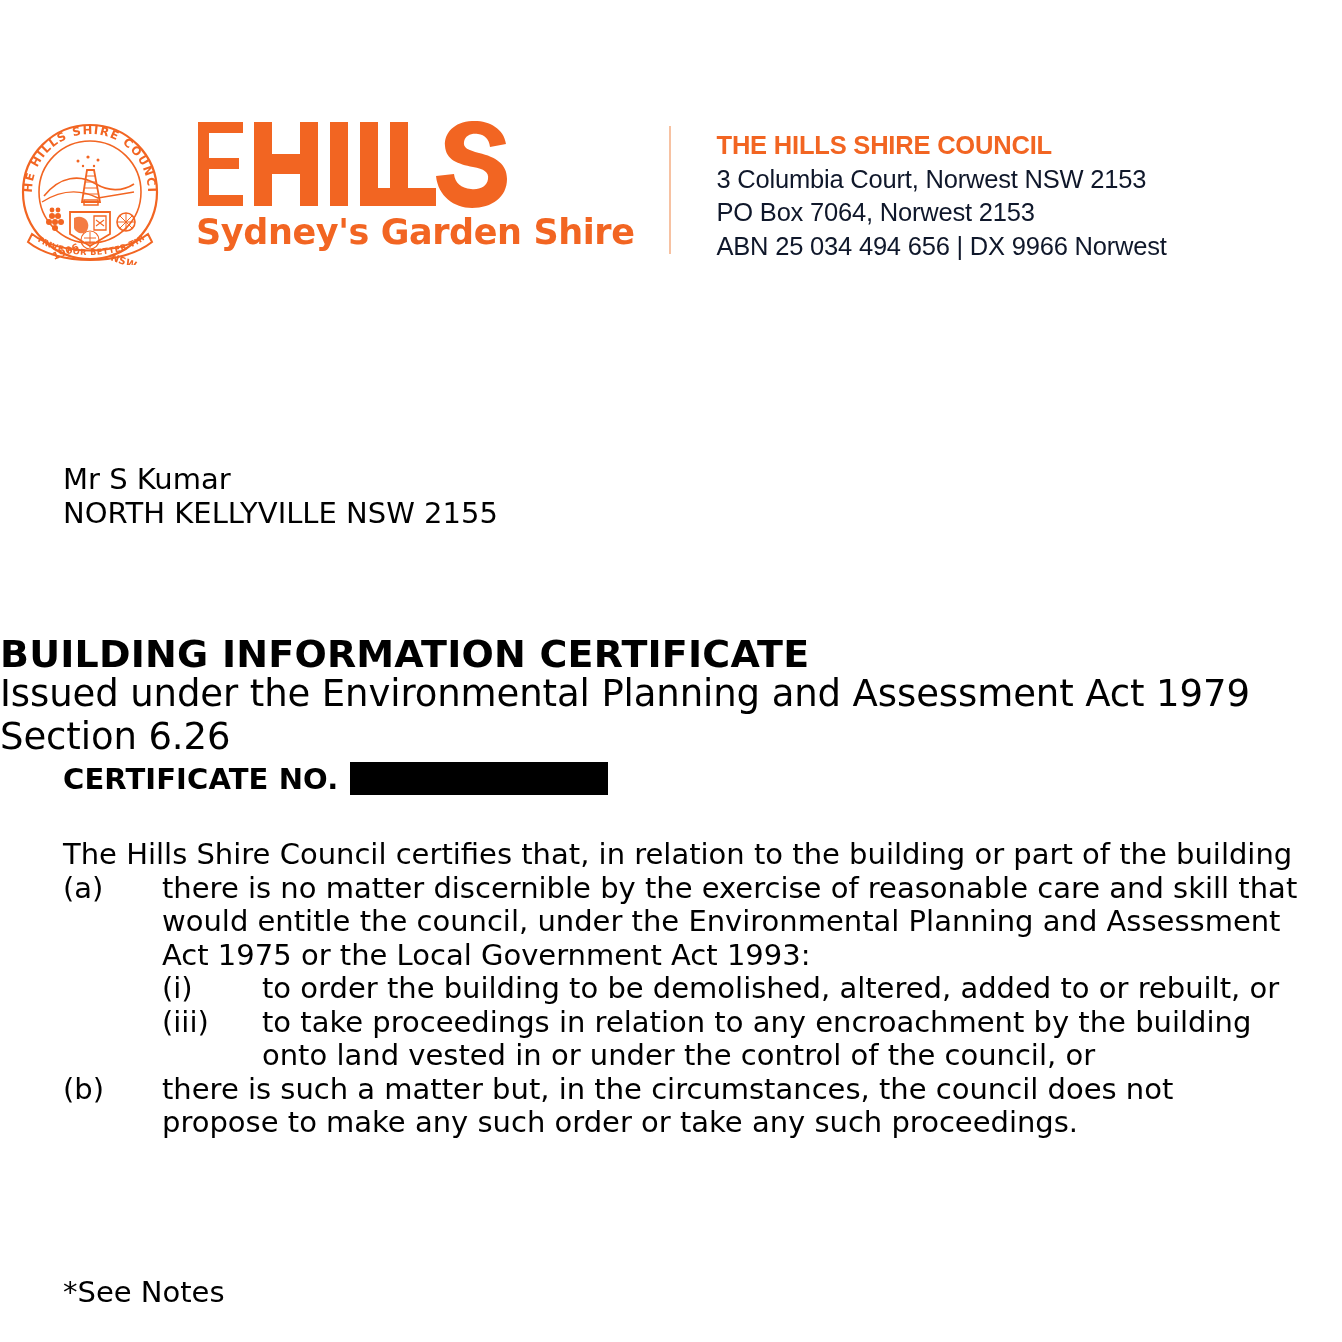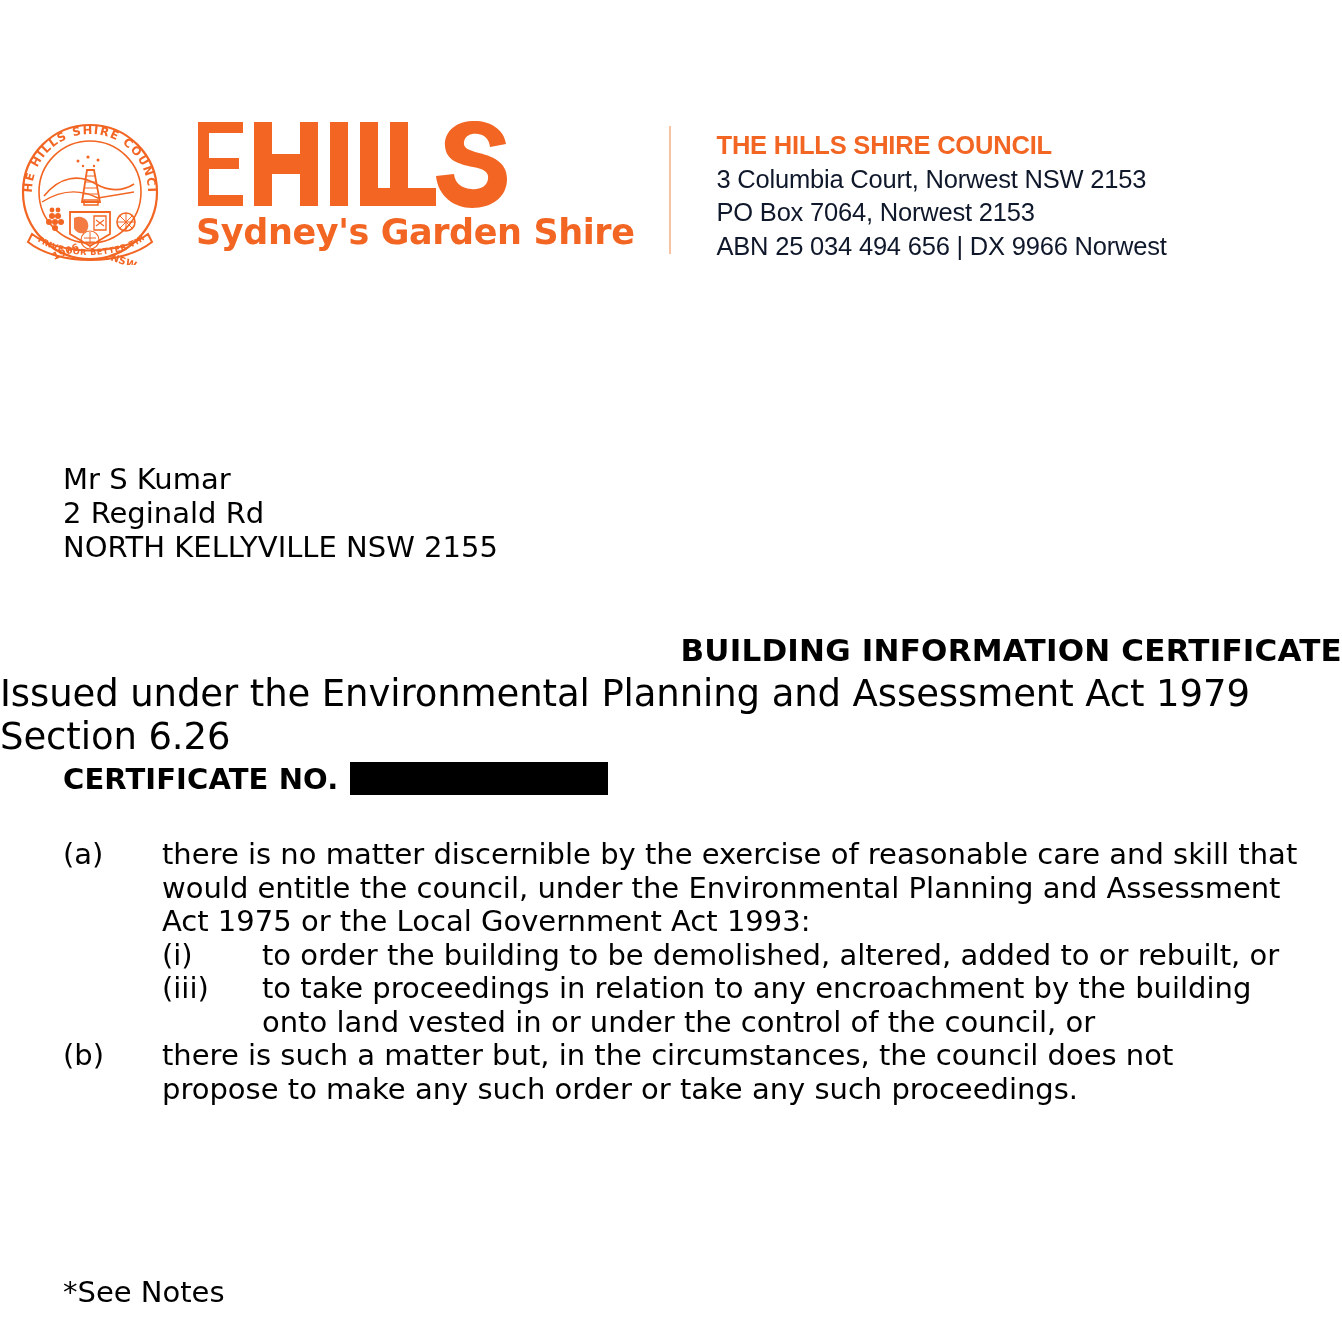--- a/index.html
+++ b/index.html
@@ -96,24 +96,24 @@
     line-height: 34px;
     white-space: nowrap;
   }
 
   
   .doc-title {
     position: absolute;
     left: 0;
     top: 632px;
     width: 1342px;
-    text-align: right;
+    text-align: left;
     font-family: "DejaVu Sans", "Liberation Sans", sans-serif;
     font-weight: 700;
-    font-size: 31px;
+    font-size: 38px;
     letter-spacing: 0.2px;
   }
   .doc-subtitle {
     position: absolute;
     left: 0;
     top: 672px;
     width: 1342px;
     text-align: left;
     font-size: 37px;
     letter-spacing: -0.1px;
@@ -280,34 +280,34 @@
   <div class="contact">
     <div class="contact-name">THE HILLS SHIRE COUNCIL</div>
     <div class="contact-line">3 Columbia Court, Norwest NSW 2153</div>
     <div class="contact-line">PO Box 7064, Norwest 2153</div>
     <div class="contact-line">ABN 25 034 494 656 | DX 9966 Norwest</div>
   </div>
 </div>
 
 <div class="addressee">
   <div>Mr S Kumar</div>
-  <div>2 Reginald Rd</div>
   <div>NORTH KELLYVILLE NSW 2155</div>
 </div>
 
 <div class="doc-title">BUILDING INFORMATION CERTIFICATE</div>
 <div class="doc-subtitle">Issued under the Environmental Planning and Assessment Act 1979 Section 6.26</div>
 
 <div class="certno">
   <span class="certno-label">CERTIFICATE NO.</span>
   <span class="certno-redaction"></span>
 </div>
 
 <div class="body-text">
 
+  <p class="para">The Hills Shire Council certifies that, in relation to the building or part of the building</p>
 
   <div class="listrow">
     <span class="marker-a">(a)</span>
     <span class="listbody">there is no matter discernible by the exercise of reasonable care and skill that would entitle the council, under the Environmental Planning and Assessment Act 1975 or the Local Government Act 1993:</span>
   </div>
 
   <div class="sublist">
     <div class="listrow">
       <span class="marker-i">(i)</span>
       <span class="listbody">to order the building to be demolished, altered, added to or rebuilt, or</span>

